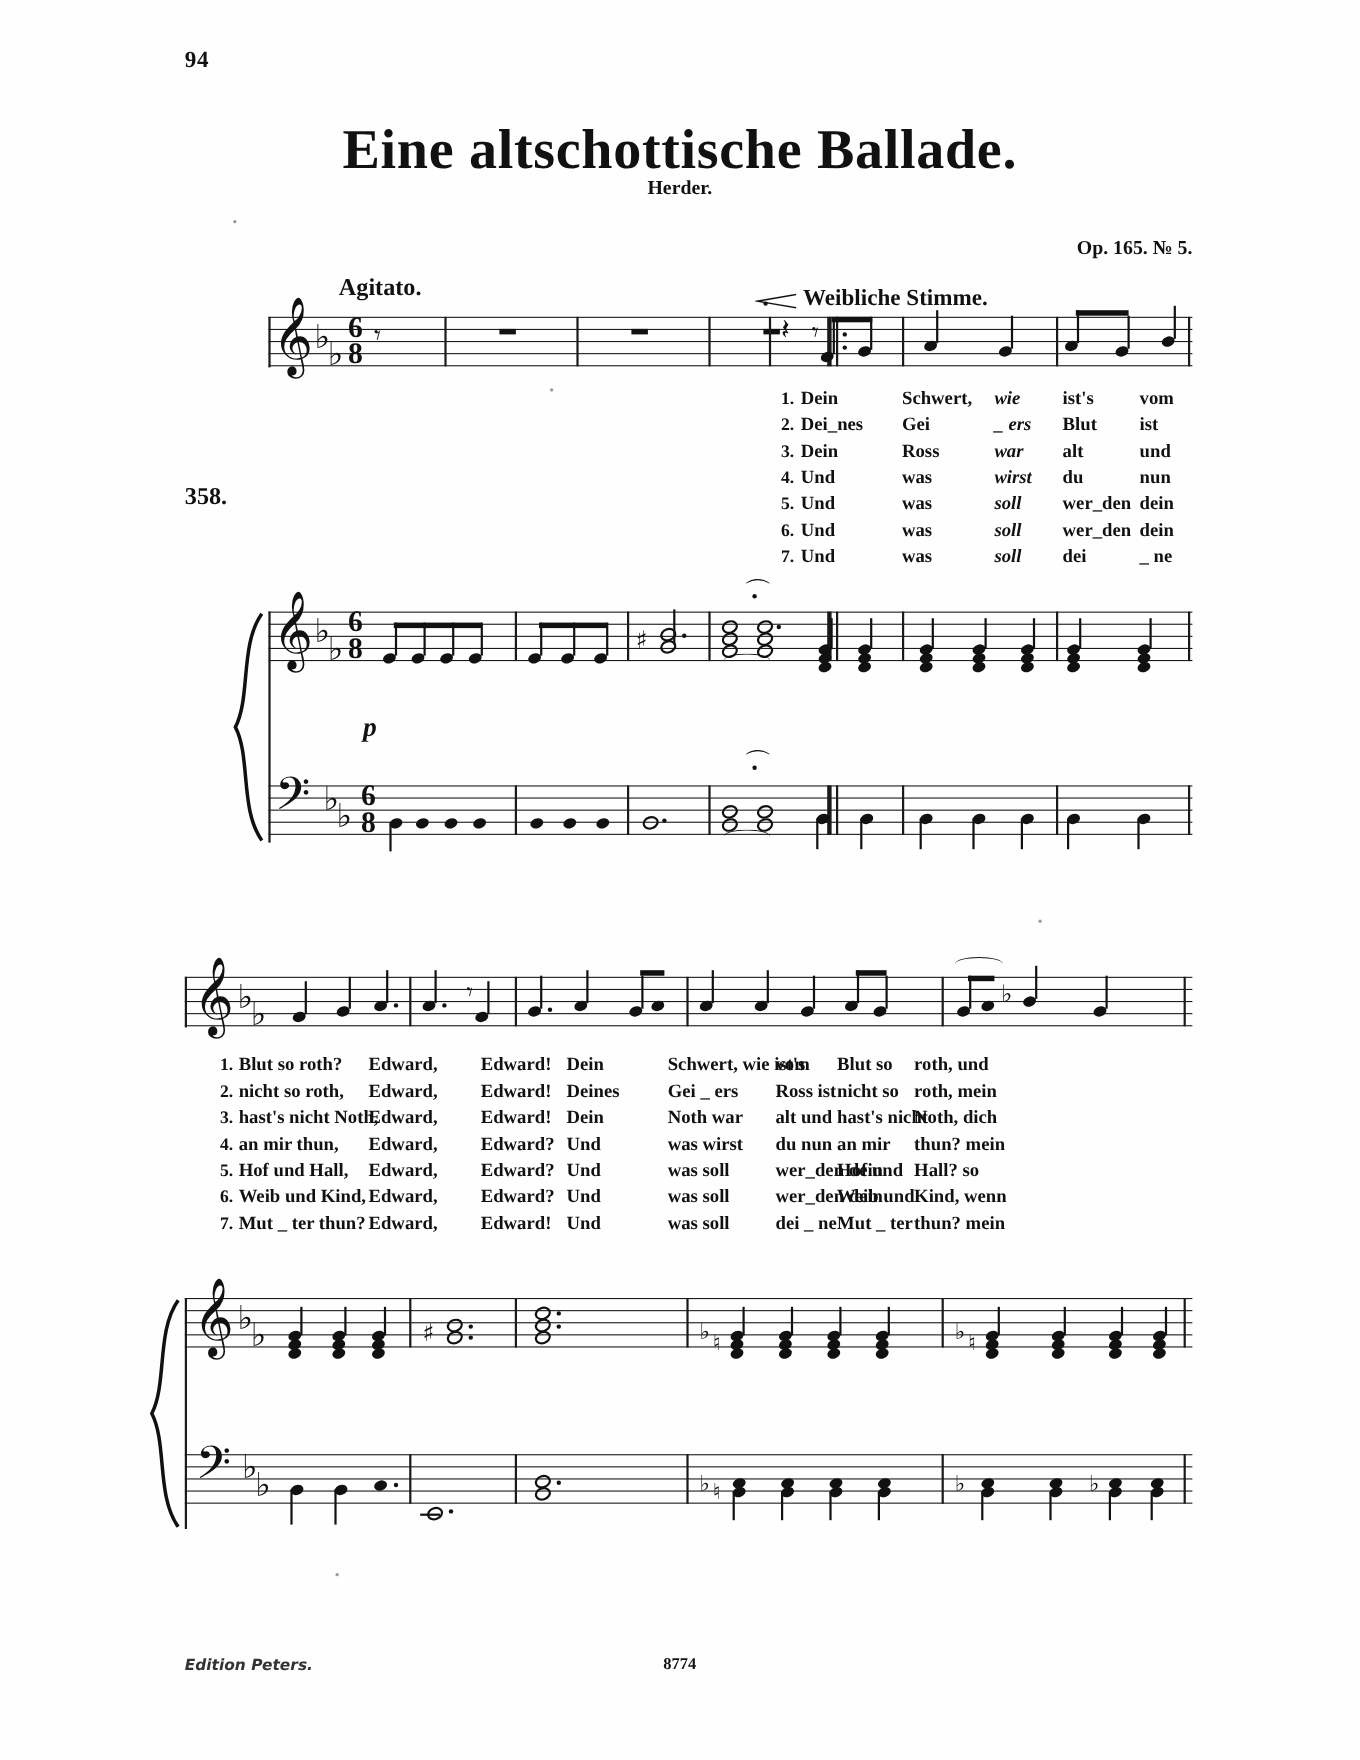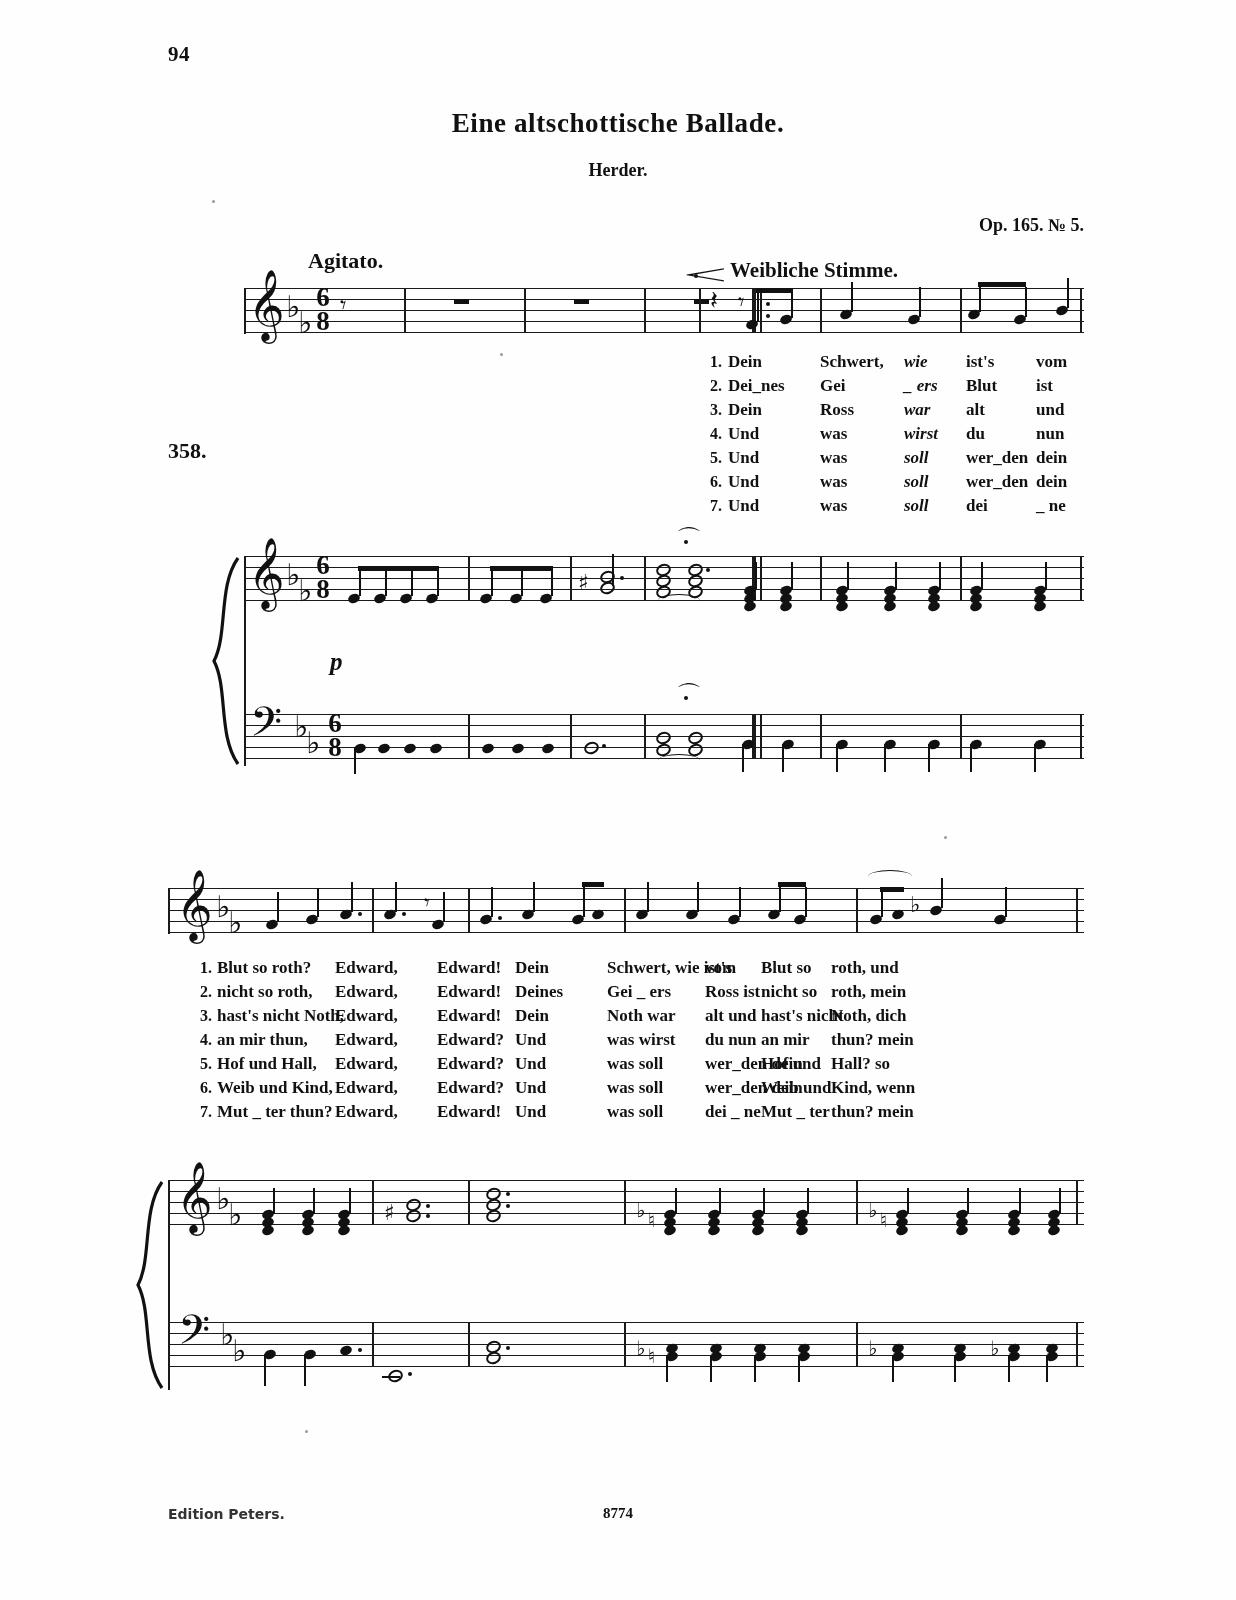--- a/index.html
+++ b/index.html
@@ -36,21 +36,21 @@
     text-align: center;
     font-size: 30px;
     font-weight: bold;
   }
   .title {
     position: absolute;
     left: 0;
     top: 108px;
     width: 1236px;
     text-align: center;
-    font-size: 27px;
+    font-size: 51px;
     font-weight: bold;
     letter-spacing: 0.6px;
   }
   .poet {
     position: absolute;
     left: 0;
     top: 160px;
     width: 1236px;
     text-align: center;
     font-size: 18px;
@@ -87,20 +87,21 @@
 
   
   .footer-left {
     position: absolute;
     left: 168px;
     bottom: 78px;
     font-family: "DejaVu Sans", sans-serif;
     font-size: 14px;
     font-weight: bold;
     color: #333;
+    font-style: italic;
   }
   .footer-center {
     position: absolute;
     left: 0;
     bottom: 78px;
     width: 1236px;
     text-align: center;
     font-size: 15px;
     font-weight: bold;
   }

